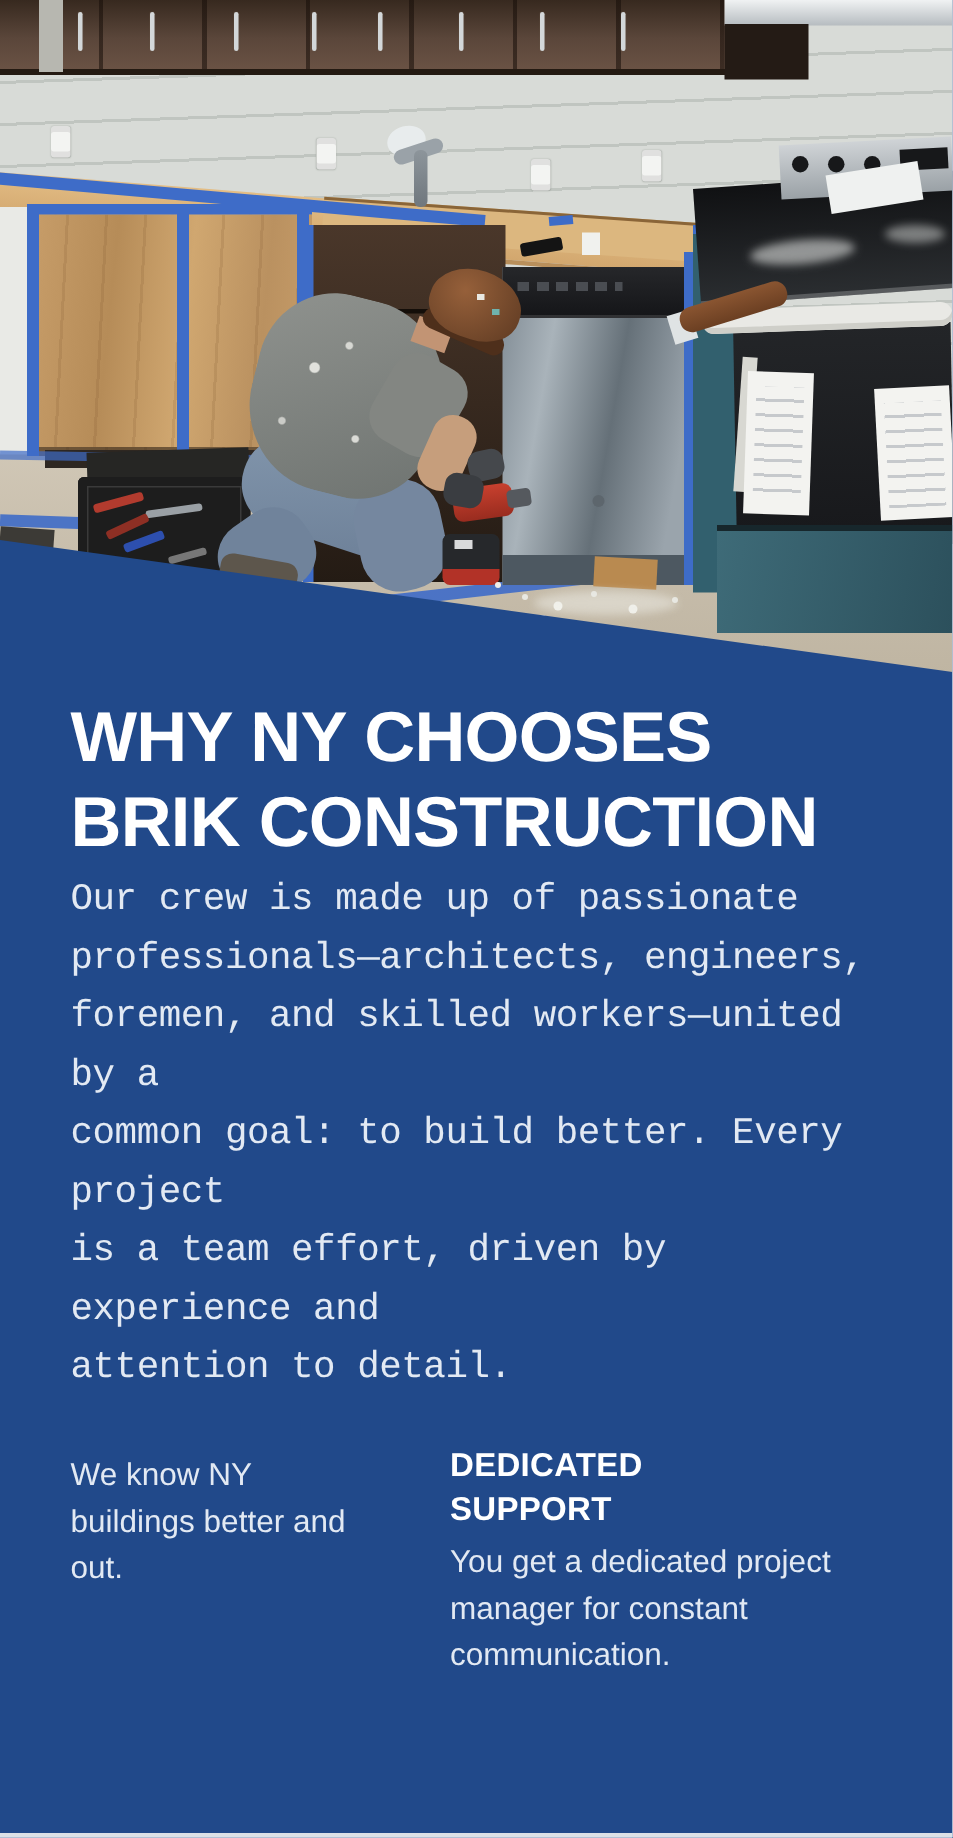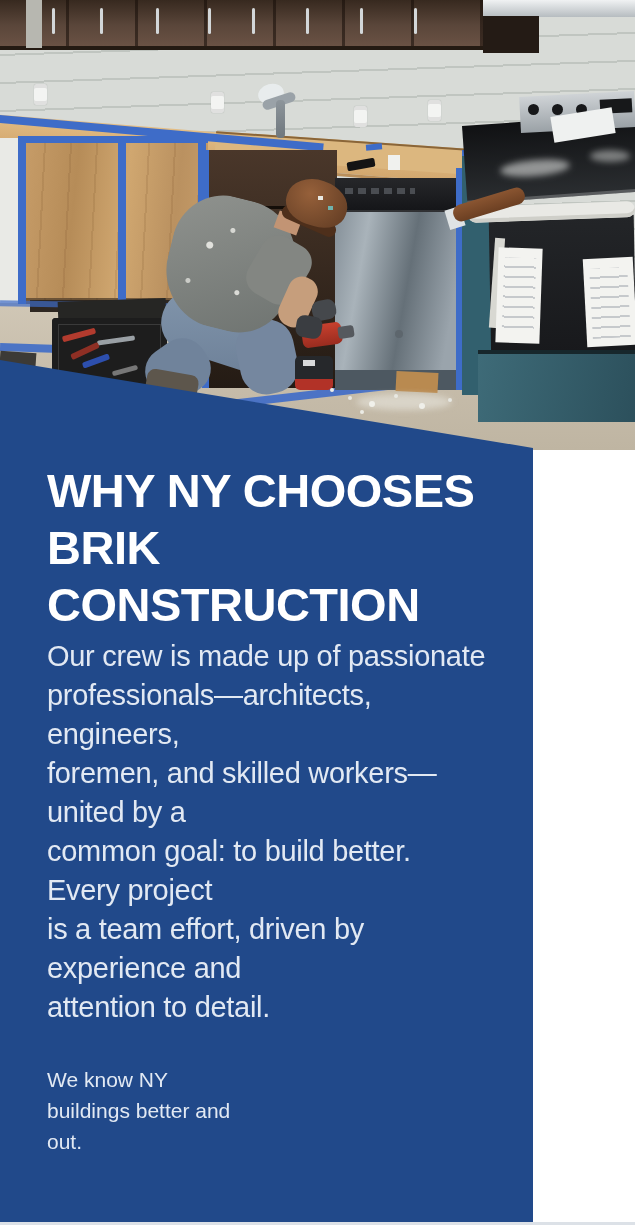--- a/index.html
+++ b/index.html
@@ -140,27 +140,27 @@
     background: linear-gradient(180deg, #c8402e, #992c1f); }
   .drill-chuck { left: 338px; top: 326px; width: 16px; height: 12px; border-radius: 3px; transform: rotate(-8deg); background: #55595e; }
   .drill-battery { left: 295px; top: 356px; width: 38px; height: 34px; border-radius: 5px;
     background: linear-gradient(180deg, #26282b 0 68%, #b23227 68%); }
   .battery-label { left: 303px; top: 360px; width: 12px; height: 6px; background: #d9dadb; }
   .debris { left: 330px; top: 388px; width: 4px; height: 4px; border-radius: 50%; background: #eeeee8;
     box-shadow: 18px 8px 0 0 #e8e8e2, 40px 14px 0 1px #f2f2ec, 64px 6px 0 0 #e4e4de, 90px 16px 0 1px #efefe9, 118px 10px 0 0 #e6e6e0, 30px 22px 0 0 #ecece6; }
   .dust-patch { left: 356px; top: 394px; width: 96px; height: 16px; border-radius: 50%; background: rgba(240,240,234,.5); filter: blur(3px); }
 
   
-  .content { position: relative; z-index: 5; margin-top: -90px; width: 533px; height: 862px;
+  .content { position: relative; z-index: 5; margin-top: -90px; width: 635px; height: 862px;
     background: #21498a; clip-path: polygon(0 0, 100% 88px, 100% 100%, 0 100%);
     padding: 102px 47px 0 47px; color: #fff; }
   .heading { margin: 0; font-size: 47px; line-height: 57px; font-weight: 700; letter-spacing: -0.5px;
     color: #ffffff; white-space: pre-line; }
-  .lede { margin: 4px 0 0 0; font-size: 29px; line-height: 39px; letter-spacing: -0.3px;
-    color: #e2e9f3; white-space: pre-line; }
+  .lede { margin: 4px 0 0 0; font-size: 25px; line-height: 39px; letter-spacing: -0.3px;
+    color: #e2e9f3; white-space: pre-line; font-family: Liberation Mono, monospace; }
   .features { margin-top: 31px; display: grid; grid-template-columns: 253px 1fr; row-gap: 44px; }
   .feature-title { margin: 0; font-size: 22px; line-height: 29px; font-weight: 700; letter-spacing: 0.2px;
     color: #ffffff; white-space: pre-line; }
   .feature-body { margin: 6px 0 0 0; font-size: 21px; line-height: 31px; color: #e2e9f3; white-space: pre-line; }
   .feature-wide { grid-column: 1 / -1; }
   .bottom-strip { position: absolute; left: 0; bottom: 0; width: 635px; height: 3px; background: #dce1e7; z-index: 6; }
 </style>
 </head>
 <body>
 
@@ -285,17 +285,24 @@
 common goal: to build better. Every project
 is a team effort, driven by experience and
 attention to detail.</p>
 
     <div class="features">
       <div class="feature">
         <p class="feature-body">We know NY
 buildings better and
 out.</p>
       </div>
+      <div class="feature">
+        <h3 class="feature-title">DEDICATED
+SUPPORT</h3>
+        <p class="feature-body">You get a dedicated project
+manager for constant
+communication.</p>
+      </div>
     </div>
   </section>
 
   <div class="bottom-strip"></div>
 </div>
 
 </body></html>

